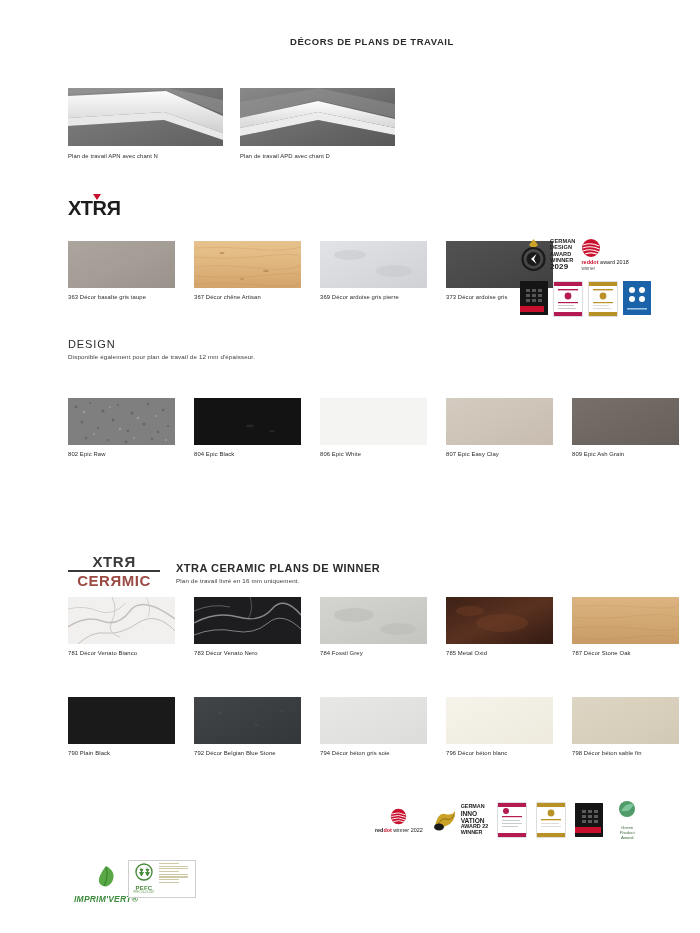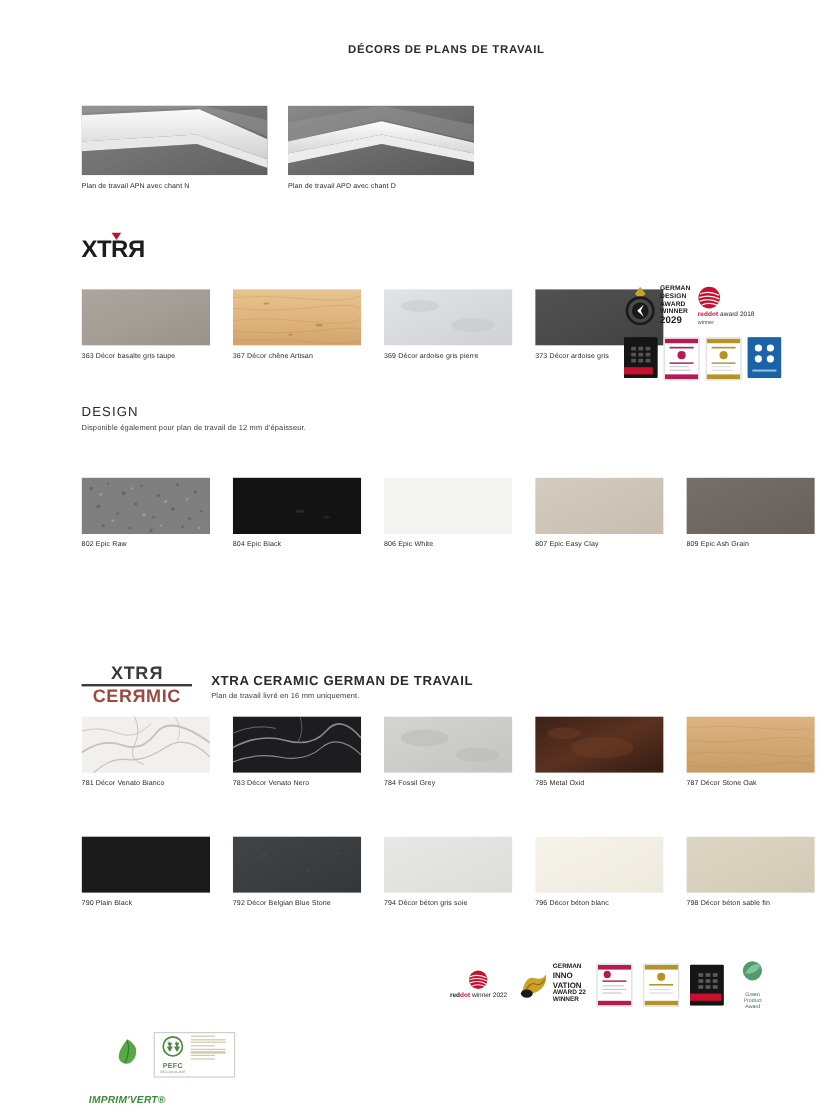--- a/index.html
+++ b/index.html
@@ -74,21 +74,21 @@
   .gia{display:flex;align-items:center;gap:3px;}
   .gia-txt{font-size:5.4px;font-weight:bold;line-height:1.1;color:#1c1c1c;}
   .gia-txt .big{font-size:6.6px;}
   .green-award{width:30px;text-align:center;}
   .ga-txt{font-size:4.4px;color:#3d6b3d;line-height:1.15;margin-top:1px;}
 
   
   .footer{position:absolute;left:0;top:855px;width:700px;height:60px;}
   .imprimvert{position:absolute;left:46px;top:10px;width:120px;text-align:center;}
   .iv-txt{font-size:8.5px;font-weight:bold;font-style:italic;color:#3d8b3d;
-    letter-spacing:.2px;margin-top:17px;}
+    letter-spacing:.2px;margin-top:1px;}
   .pefc{position:absolute;left:128px;top:5px;width:68px;height:38px;
     border:.7px solid #cfcfcf;background:#fff;display:flex;padding:2px;box-sizing:border-box;}
   .pefc-left{width:26px;text-align:center;}
   .pefc-name{font-size:6px;font-weight:bold;color:#4a8a3c;letter-spacing:.2px;}
   .pefc-sub{font-size:2.6px;color:#6a9a5c;}
   .pefc-right{flex:1;padding-left:2px;}
   .pefc-line{height:1.1px;background:#cfc9a8;margin-bottom:1.6px;}
   .pefc-line.s{width:60%;}
   .pefc-line.m{width:85%;}
 </style>
@@ -403,21 +403,21 @@
   </div>
 
   <div class="section" style="top:554px;">
     <div class="sec-head" style="gap:16px;">
       <div class="ceramic-logo" style="width:92px;">
         <div class="top">XTR<span class="rev">R</span></div>
         <div class="rule"></div>
         <div class="bot">CER<span class="rev">R</span>MIC</div>
       </div>
       <div style="padding-top:8px;">
-        <div class="sec-title">XTRA CERAMIC GERMAN DE TRAVAIL</div>
+        <div class="sec-title">XTRA CERAMIC PLANS DE WINNER</div>
         <div class="sec-sub">Plan de travail livré en 16 mm uniquement.</div>
       </div>
     </div>
   </div>
 
   <div class="section" style="top:597px;">
     <div class="row">
       <div class="cell">
         <svg class="sw" viewBox="0 0 107 47" preserveAspectRatio="none">
           <rect width="107" height="47" fill="#f2f0ee"></rect>

